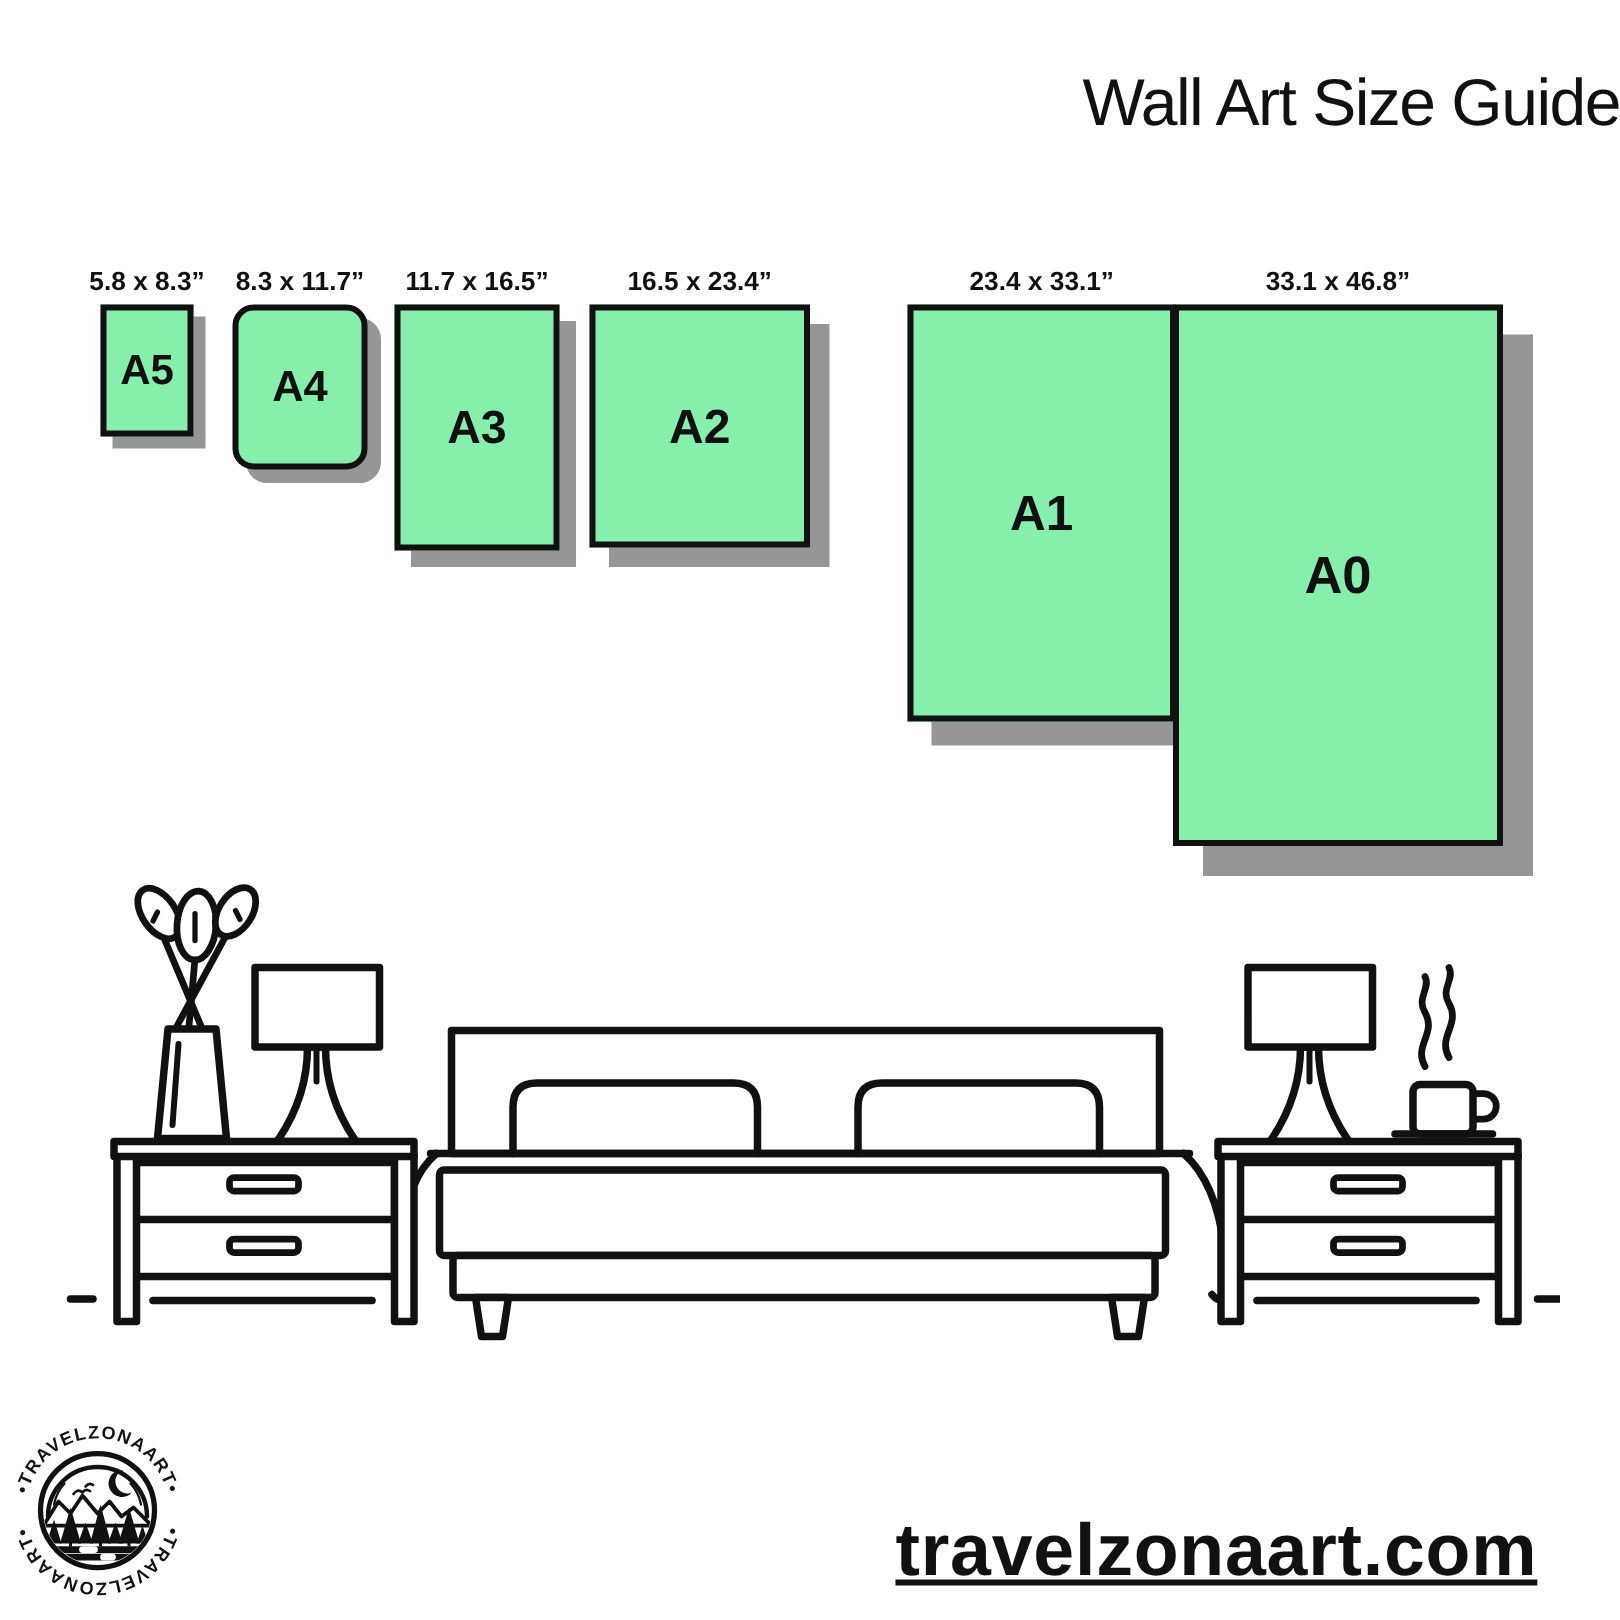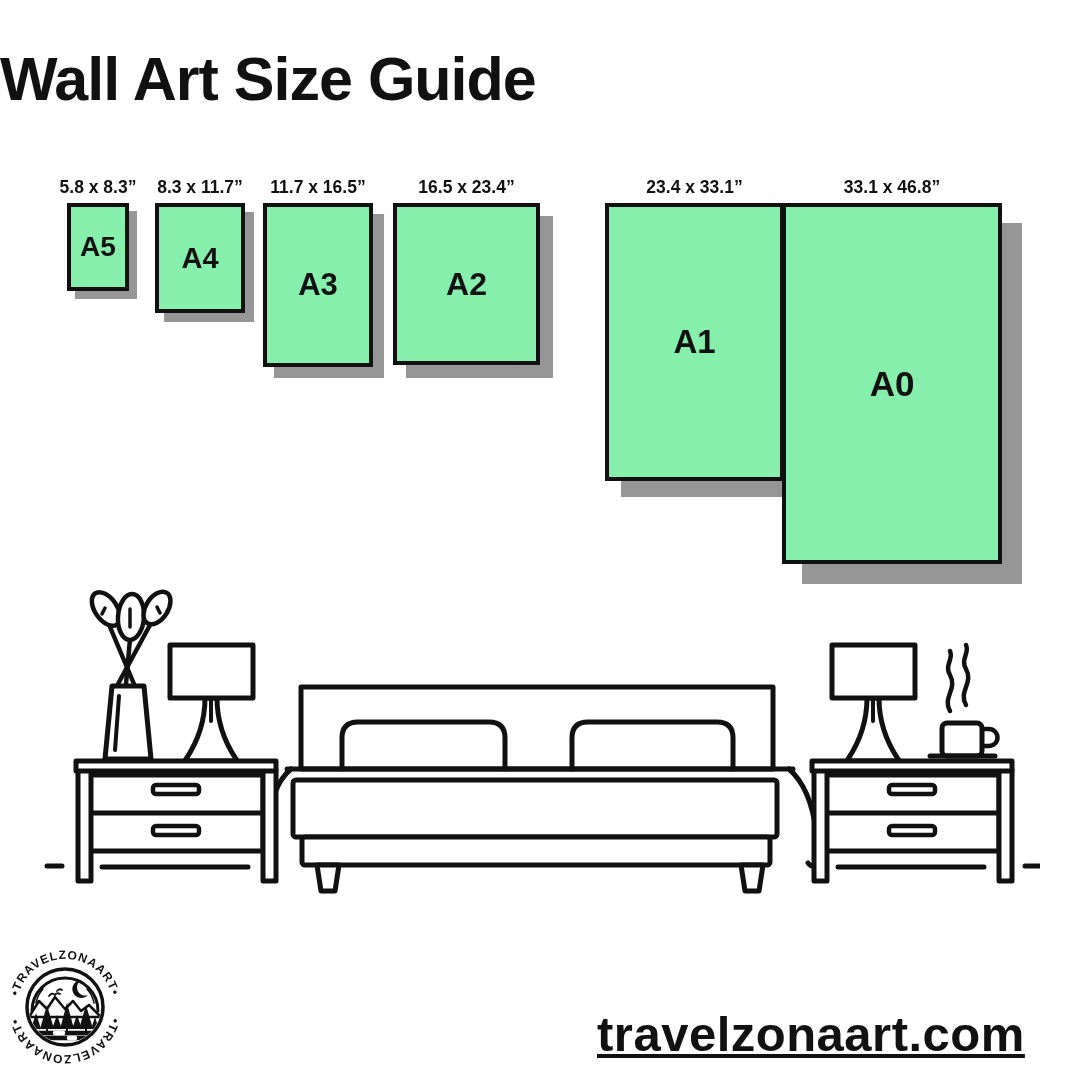--- a/index.html
+++ b/index.html
@@ -3,33 +3,33 @@
 <meta charset="utf-8">
 <style>
   html,body{margin:0;padding:0;background:#ffffff;}
   .canvas{
     position:relative;width:1080px;height:1080px;overflow:hidden;
     background:var(--bg,#ffffff);color:var(--ink,#111111);
     font-family:"Liberation Sans",sans-serif;
   }
   .title{
     position:absolute;top:44px;left:0;width:100%;margin:0;
-    text-align:left;font-size:61px;font-weight:bold;letter-spacing:-1px;
+    text-align:right;font-size:44px;font-weight:normal;letter-spacing:-1px;
   }
   .poster{
     position:absolute;top:203px;box-sizing:border-box;background:#86efac;
     border:4px solid var(--ink,#111111);
     display:flex;align-items:center;justify-content:center;font-weight:bold;
   }
   .poster .dims{
     position:absolute;bottom:calc(100% + 9px);left:50%;transform:translateX(-50%);
     white-space:nowrap;font-size:17.5px;font-weight:bold;letter-spacing:0;
   }
   .a5{left:67px;width:62px;height:88px;  box-shadow:8px 8px 0 var(--shadow,#969696);  font-size:28px;}
-  .a4{left:155px;width:90px;height:110px; box-shadow:9px 9px 0 var(--shadow,#969696);  font-size:29px;}
+  .a4{left:155px;width:90px;height:110px; box-shadow:9px 9px 0 var(--shadow,#969696);  font-size:29px;border-radius:14px;}
   .a3{left:263px;width:110px;height:164px;box-shadow:11px 11px 0 var(--shadow,#969696);font-size:31px;}
   .a2{left:393px;width:147px;height:162px;box-shadow:13px 13px 0 var(--shadow,#969696);font-size:32px;}
   .a1{left:569px;width:179px;height:278px;box-shadow:16px 16px 0 var(--shadow,#969696);font-size:33px;margin-left:36px;}
   .a0{left:782px;width:220px;height:361px;box-shadow:20px 20px 0 var(--shadow,#969696);font-size:35px;}
   .scene{position:absolute;left:40px;top:583px;}
   .logo{position:absolute;left:5px;top:947px;}
   .logo text{font-family:"Liberation Sans",sans-serif;font-weight:bold;}
   .footer{
     position:absolute;left:597px;top:1006px;
     font-size:49px;font-weight:bold;letter-spacing:0.5px;text-decoration:underline;

